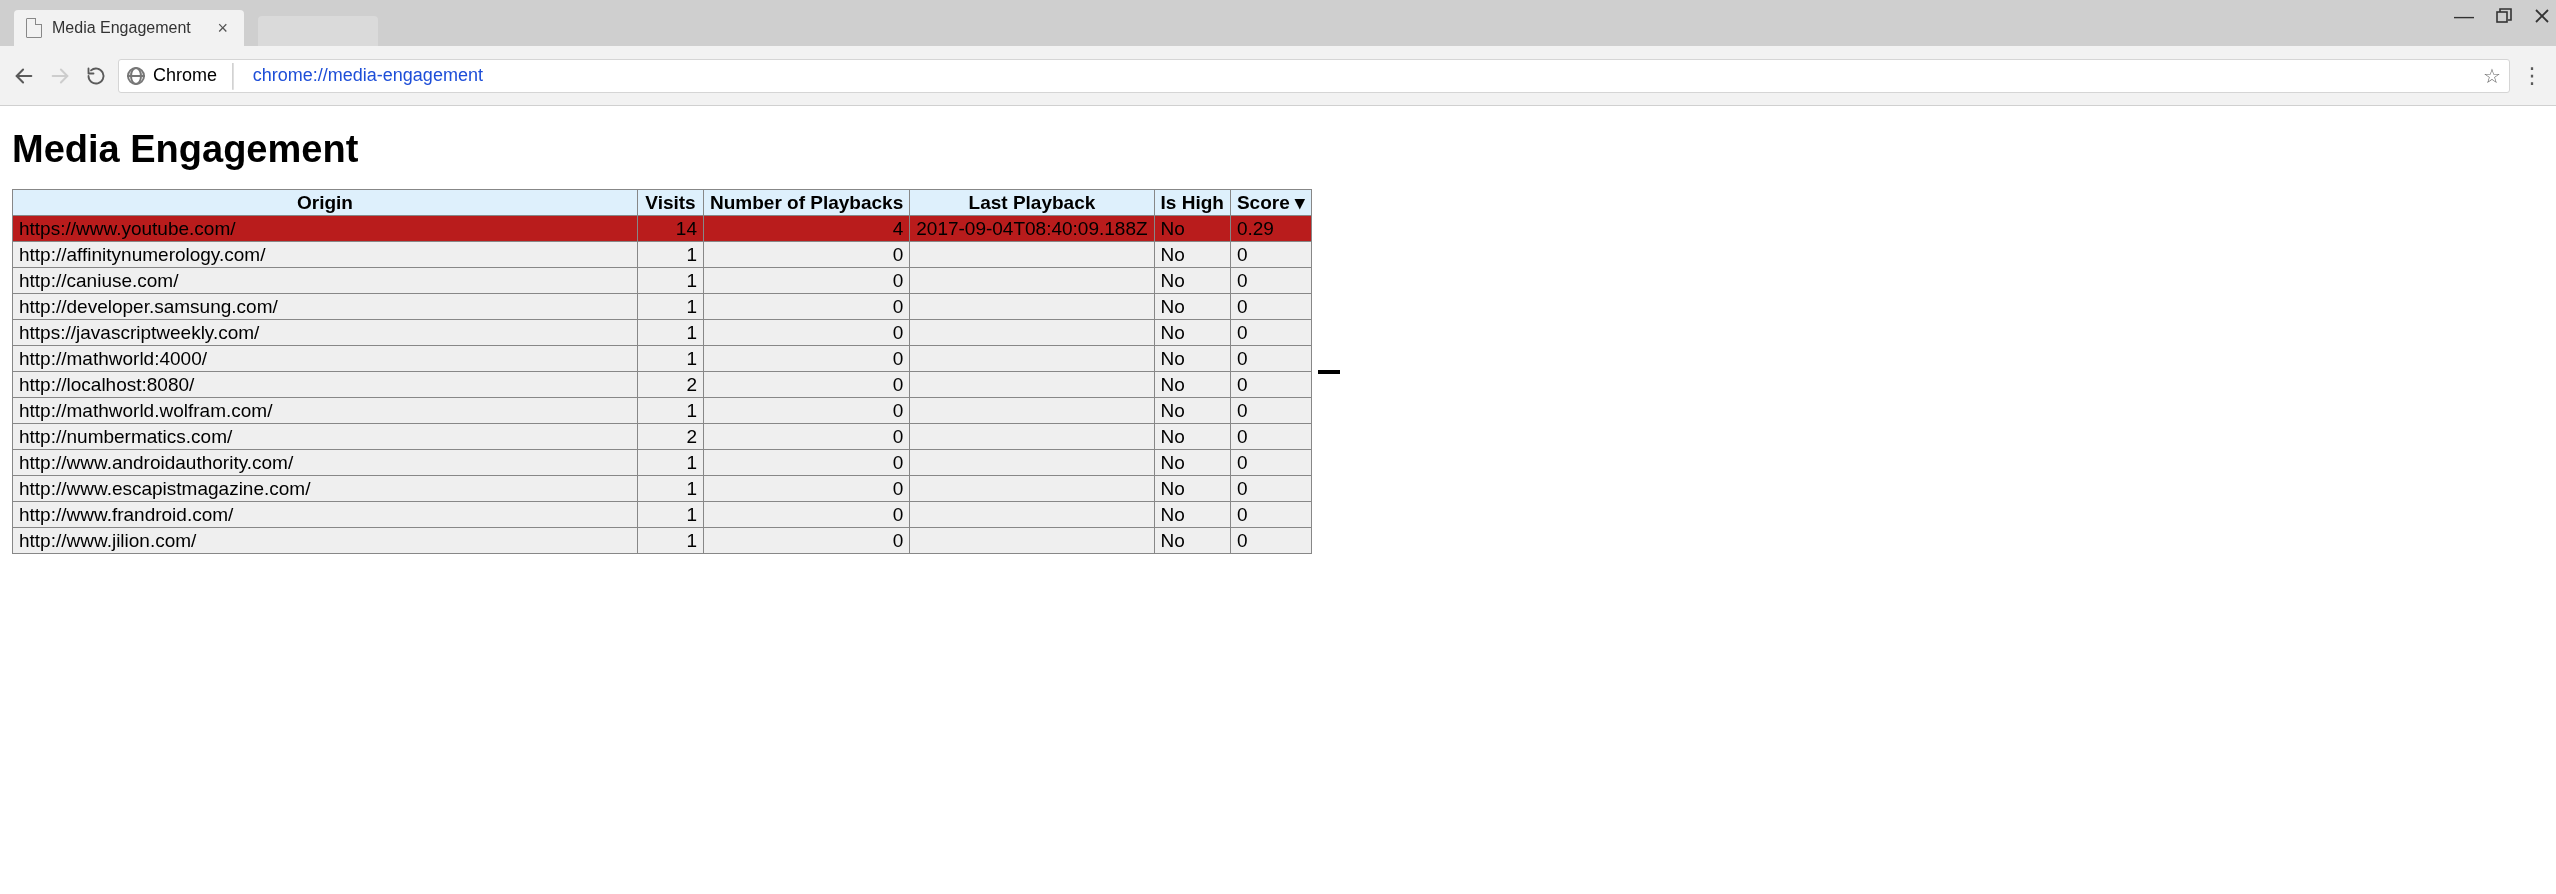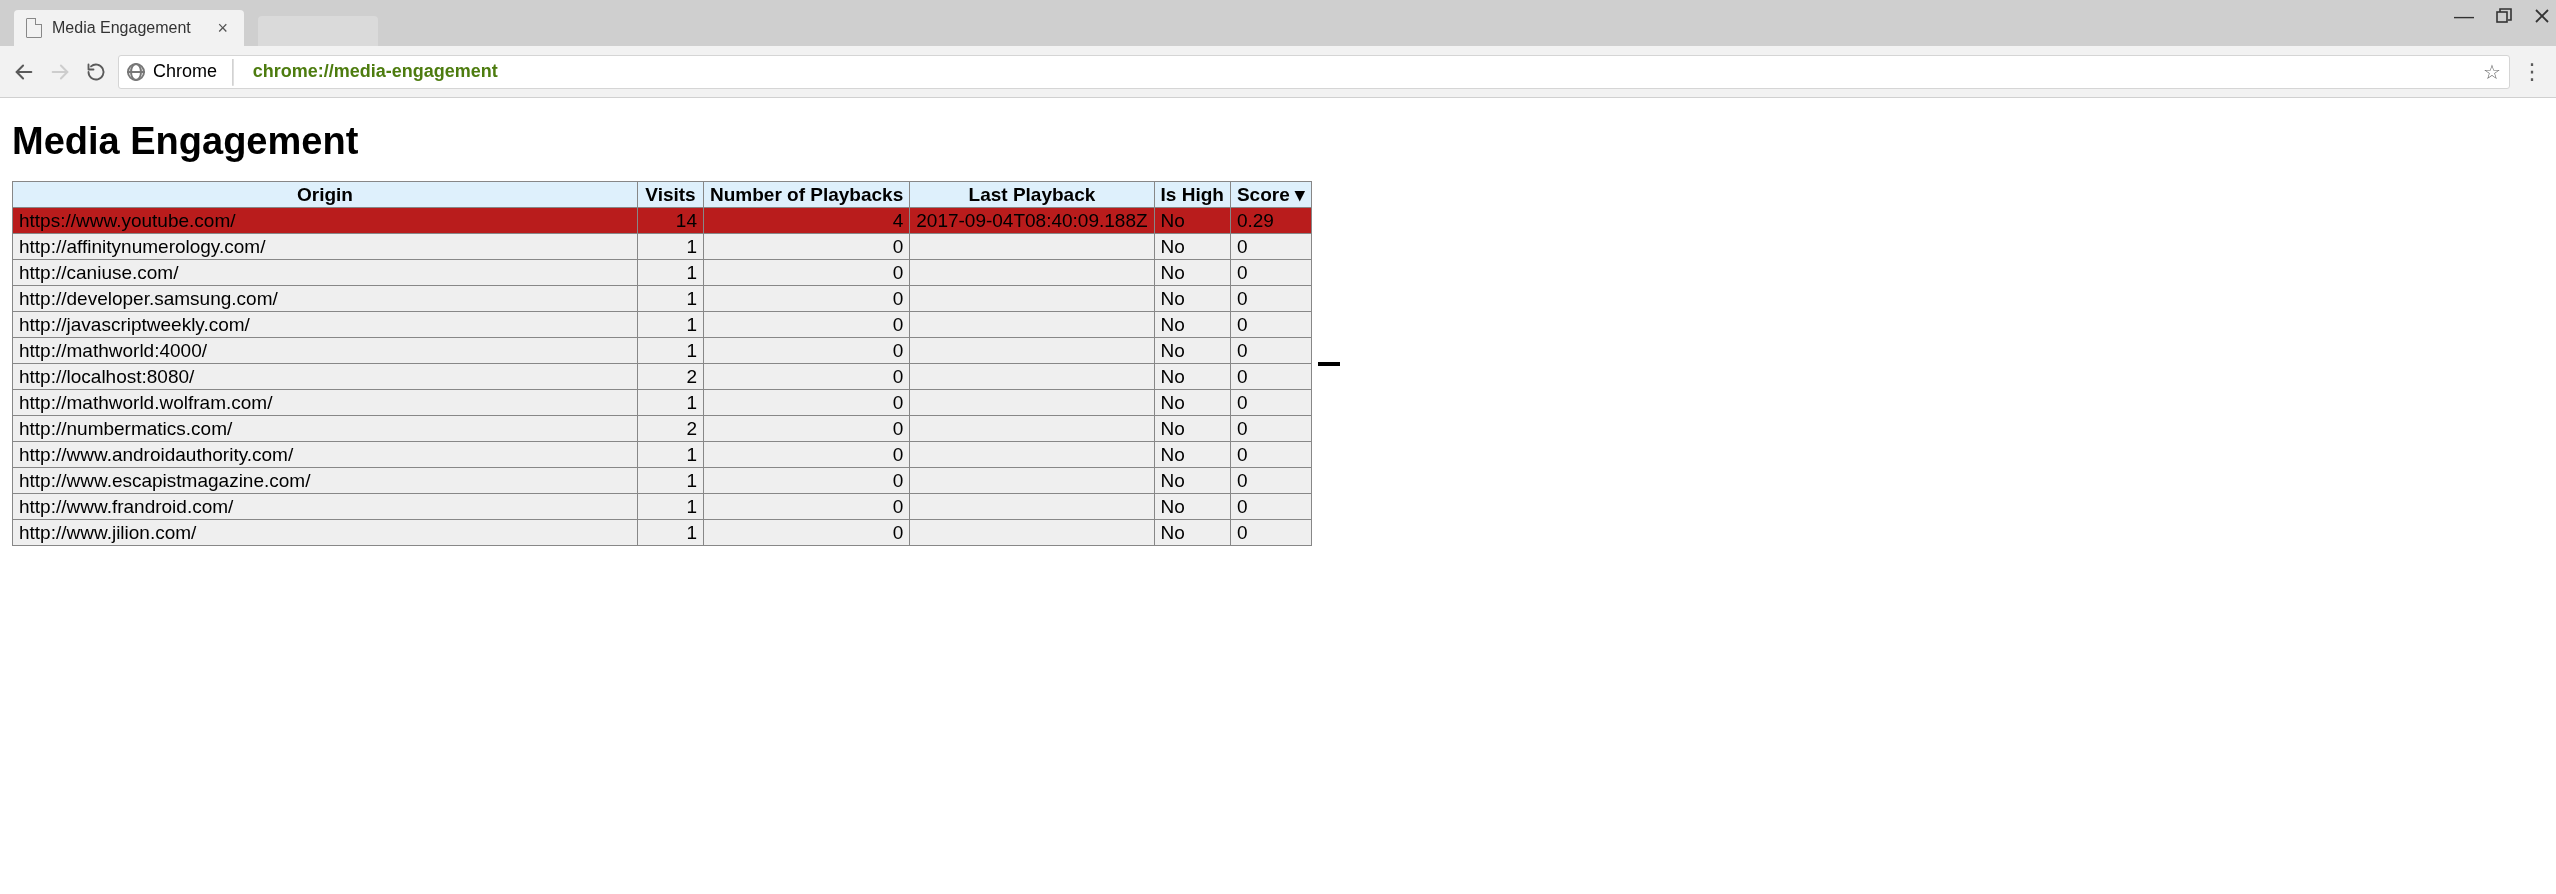--- a/index.html
+++ b/index.html
@@ -82,21 +82,21 @@
     position: absolute;
     right: 6px; top: 6px;
     display: flex;
     gap: 22px;
     align-items: center;
     color: #333;
   }
   .window-controls span { font-size: 20px; line-height: 1; }
 
   .toolbar {
-    height: 52px;
+    height: 60px;
     background: #f2f2f2;
     display: flex;
     align-items: center;
     padding: 0 10px;
     gap: 8px;
     border-bottom: 1px solid #d0d0d0;
   }
   .nav-btn {
     width: 28px; height: 28px;
     display: flex; align-items: center; justify-content: center;
@@ -137,21 +137,21 @@
   .omnibox .globe::after {
     content: '';
     position: absolute;
     top: 50%; left: -2px; right: -2px;
     height: 2px;
     background: #777;
     transform: translateY(-50%);
   }
   .omnibox .scheme { color: #000; font-weight: 400; }
   .omnibox .sep { color: #cfcfcf; font-size: 22px; margin: 0 4px 0 2px; }
-  .omnibox .url { color: #4d7c0f; font-weight: bold; }
+  .omnibox .url { color: #1d4ed8; }
   .omnibox .spacer { flex: 1; }
   .omnibox .star { color: #6a6a6a; font-size: 20px; }
 
   .kebab {
     width: 28px; height: 28px;
     display: flex; align-items: center; justify-content: center;
     color: #5a5a5a;
     font-size: 22px;
   }
 
@@ -325,21 +325,21 @@
             </tr>
             <tr>
               <td>http://developer.samsung.com/</td>
               <td class="num">1</td>
               <td class="num">0</td>
               <td></td>
               <td>No</td>
               <td>0</td>
             </tr>
             <tr>
-              <td>http://javascriptweekly.com/</td>
+              <td>https://javascriptweekly.com/</td>
               <td class="num">1</td>
               <td class="num">0</td>
               <td></td>
               <td>No</td>
               <td>0</td>
             </tr>
             <tr>
               <td>http://mathworld:4000/</td>
               <td class="num">1</td>
               <td class="num">0</td>

